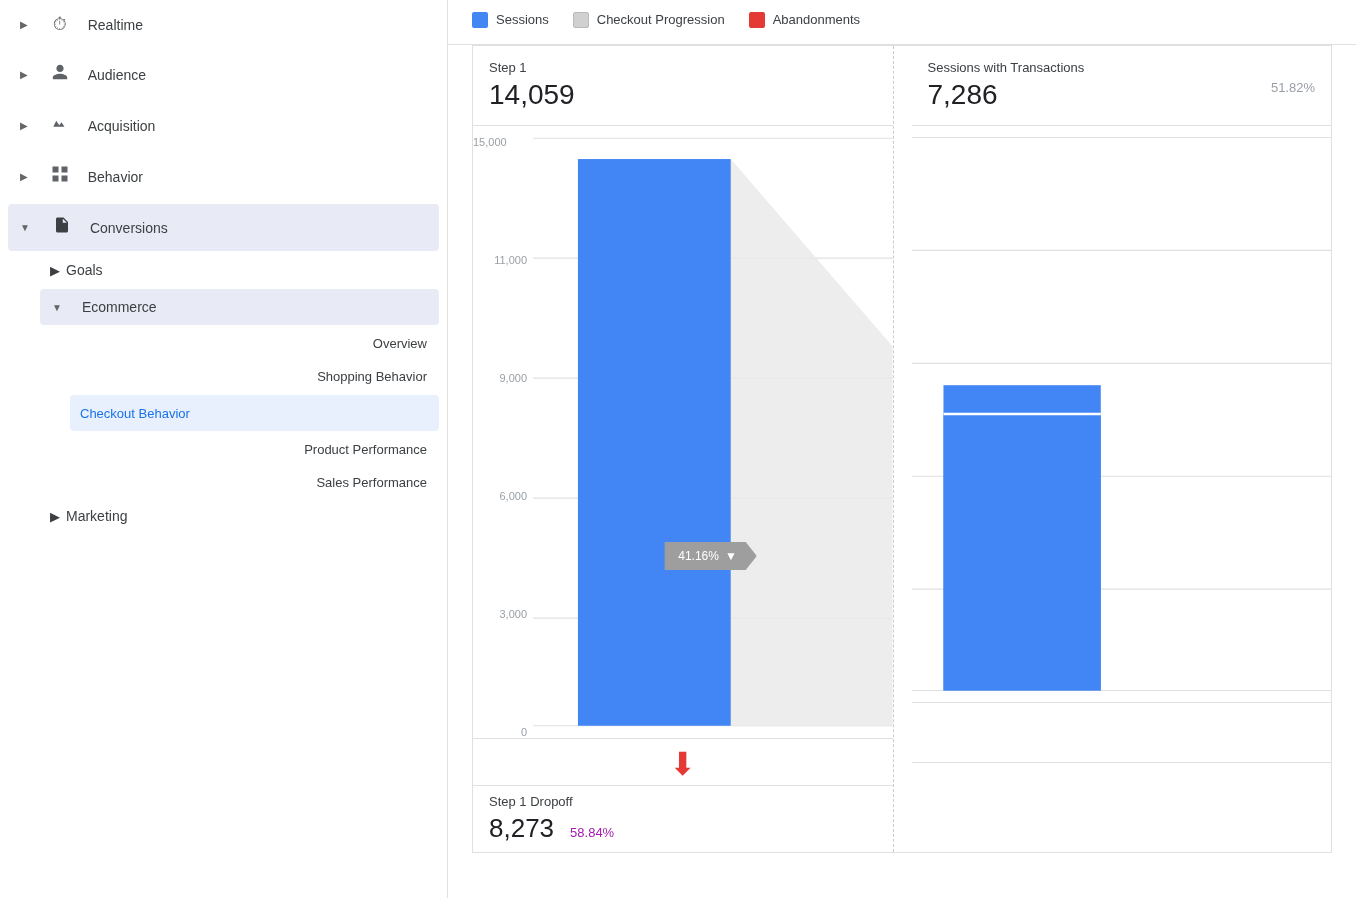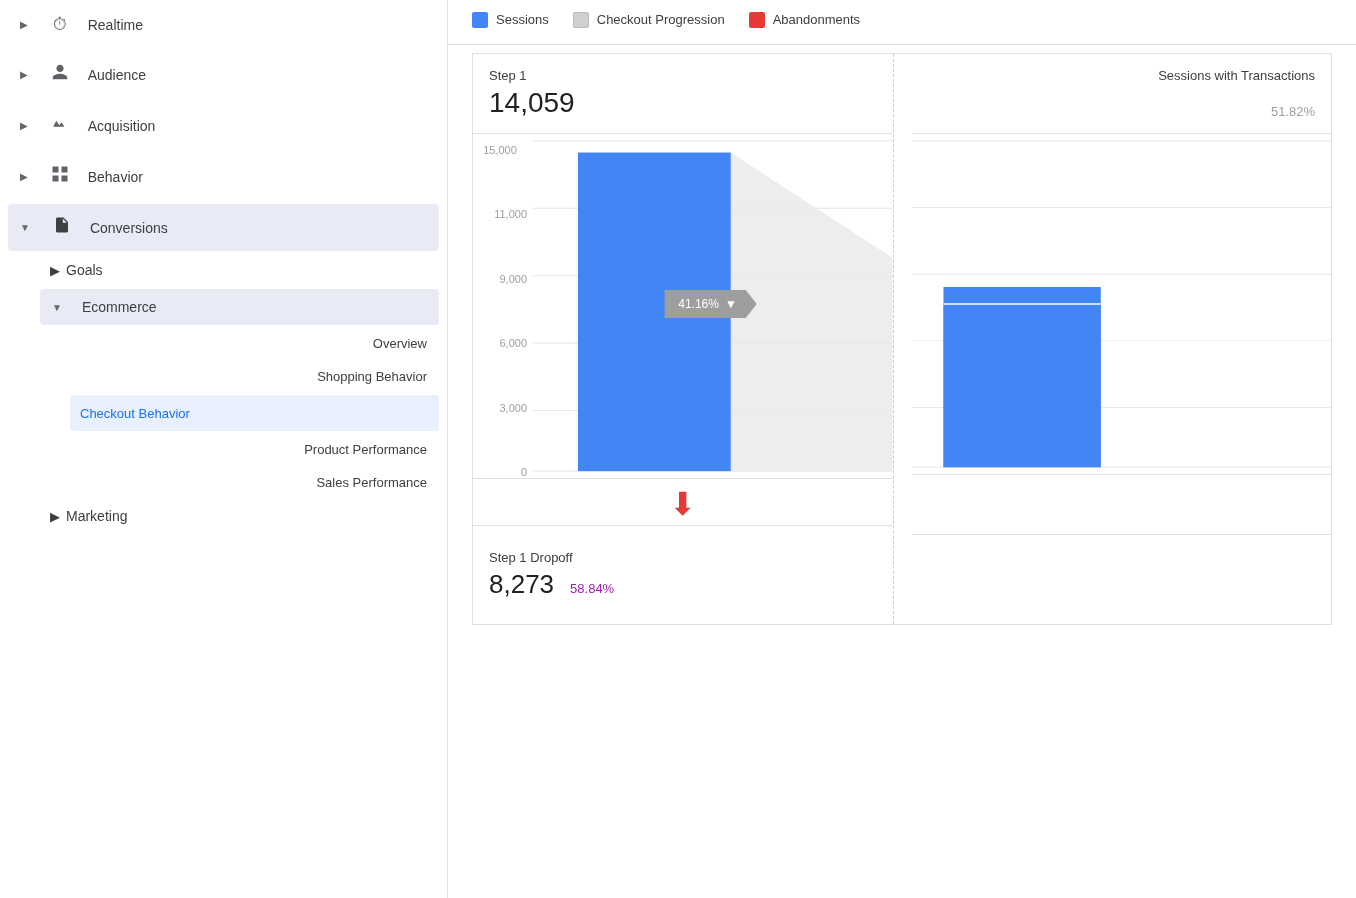--- a/index.html
+++ b/index.html
@@ -233,33 +233,33 @@
     <div class="legend-item">
       <div class="legend-color" style="background:#d0d0d0;border:1px solid #bbb;"></div>
       <span>Checkout Progression</span>
     </div>
     <div class="legend-item">
       <div class="legend-color" style="background:#e53935;"></div>
       <span>Abandonments</span>
     </div>
   </div>
 
-  <div style="display:flex; border:1px solid #e0e0e0; margin: 8px 24px; height: 572px; gap: 18px;">
+  <div style="display:flex; border:1px solid #e0e0e0; margin: 0 24px; height: 808px; gap: 18px;">
 
     <div style="flex:1; border-right:1px dashed #ccc; display:flex; flex-direction:column;">
 
       <div style="padding:14px 16px; border-bottom:1px solid #e0e0e0; min-height:80px;">
         <div style="font-size:13px; color:#3c4043;">Step 1</div>
         <div style="font-size:28px; font-weight:400; color:#202124; margin-top:4px;">14,059</div>
       </div>
 
       <div style="flex:1; position:relative;">
 
         <div style="position:absolute; left:0; top:0; bottom:0; width:60px; display:flex; flex-direction:column; justify-content:space-between; padding:10px 6px 0 0;">
-          <span style="font-size:11px; color:#9aa0a6; text-align:center; display:block;">15,000</span>
+          <span style="font-size:11px; color:#9aa0a6; text-align:left; display:block;">15,000</span>
           <span style="font-size:11px; color:#9aa0a6; text-align:right; display:block;">11,000</span>
           <span style="font-size:11px; color:#9aa0a6; text-align:right; display:block;">9,000</span>
           <span style="font-size:11px; color:#9aa0a6; text-align:right; display:block;">6,000</span>
           <span style="font-size:11px; color:#9aa0a6; text-align:right; display:block;">3,000</span>
           <span style="font-size:11px; color:#9aa0a6; text-align:right; display:block;">0</span>
         </div>
 
         <svg style="position:absolute; left:60px; right:0; top:0; bottom:0; width:calc(100% - 60px); height:100%;" viewBox="0 0 400 500" preserveAspectRatio="none">
 
           <line x1="0" y1="10" x2="400" y2="10" stroke="#e0e0e0" stroke-width="1"></line>
@@ -268,44 +268,45 @@
           <line x1="0" y1="304" x2="400" y2="304" stroke="#e0e0e0" stroke-width="1"></line>
           <line x1="0" y1="402" x2="400" y2="402" stroke="#e0e0e0" stroke-width="1"></line>
           <line x1="0" y1="490" x2="400" y2="490" stroke="#e0e0e0" stroke-width="1"></line>
 
           <polygon points="50,27 220,27 400,180 400,490 220,490" fill="#e8e8e8" opacity="0.8"></polygon>
 
           <rect x="50" y="27" width="170" height="463" fill="#4285f4"></rect>
 
         </svg>
 
-        <div style="position:absolute; bottom:160px; left:50%; transform:translateX(-20%); background:#9e9e9e; color:#fff; font-size:12px; padding:7px 20px 7px 14px; clip-path: polygon(0 0, 88% 0, 100% 50%, 88% 100%, 0 100%); display:flex; align-items:center; gap:6px; z-index:10;">
+        <div style="position:absolute; bottom:168px; left:50%; transform:translateX(-20%); background:#9e9e9e; color:#fff; font-size:12px; padding:7px 20px 7px 14px; clip-path: polygon(0 0, 88% 0, 100% 50%, 88% 100%, 0 100%); display:flex; align-items:center; gap:6px; z-index:10;">
           <span>41.16%</span>
           <span>▼</span>
         </div>
       </div>
 
       <div style="text-align:center; padding:6px 0 2px 0; border-top:1px solid #e0e0e0;">
         <span style="color:#e53935; font-size:32px; display:block;">⬇</span>
       </div>
 
-      <div style="padding:24px 16px; border-top:1px solid #e0e0e0;">
+      <div style="padding:8px 16px; border-top:1px solid #e0e0e0;">
         <div style="font-size:13px; color:#3c4043;">Step 1 Dropoff</div>
         <div style="display:flex; align-items:baseline; gap:16px; margin-top:4px;">
           <span style="font-size:26px; font-weight:400; color:#202124;">8,273</span>
           <span style="font-size:13px; color:#a21caf;">58.84%</span>
         </div>
       </div>
     </div>
 
     <div style="flex:1; display:flex; flex-direction:column;">
 
-      <div style="padding:14px 16px; border-bottom:1px solid #e0e0e0; min-height:80px; display:flex; flex-direction:column; align-items:flex-end; justify-content:space-between;">
+      <div style="padding:14px 16px; border-bottom:1px solid #e0e0e0; min-height:80px; display:flex; align-items:center; justify-content:space-between;">
         <div>
           <div style="font-size:13px; color:#3c4043;">Sessions with Transactions</div>
+          <div style="font-size:28px; font-weight:400; color:#202124; margin-top:4px;">7,286</div>
         </div>
         <div style="font-size:13px; color:#9aa0a6; margin-top:4px;">51.82%</div>
       </div>
 
       <div style="flex:1; position:relative;">
         <svg style="position:absolute; left:0; right:0; top:0; bottom:0; width:100%; height:100%;" viewBox="0 0 400 500" preserveAspectRatio="none">
 
           <line x1="0" y1="10" x2="400" y2="10" stroke="#e0e0e0" stroke-width="1"></line>
           <line x1="0" y1="108" x2="400" y2="108" stroke="#e0e0e0" stroke-width="1"></line>
           <line x1="0" y1="206" x2="400" y2="206" stroke="#e0e0e0" stroke-width="1"></line>

